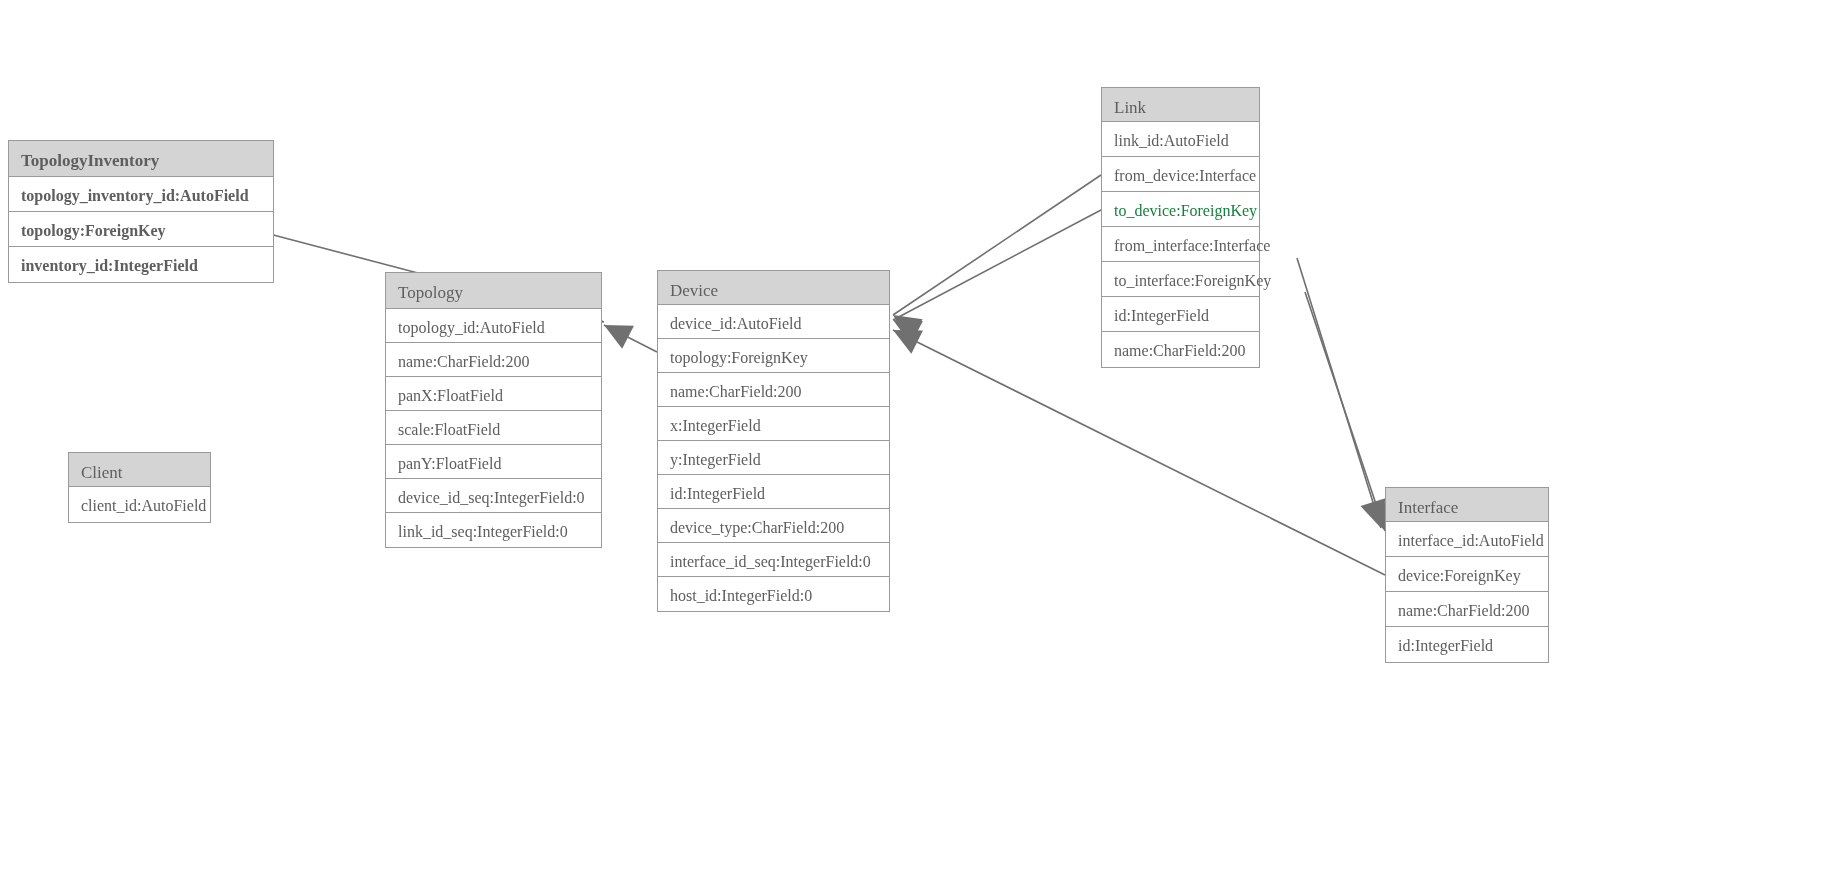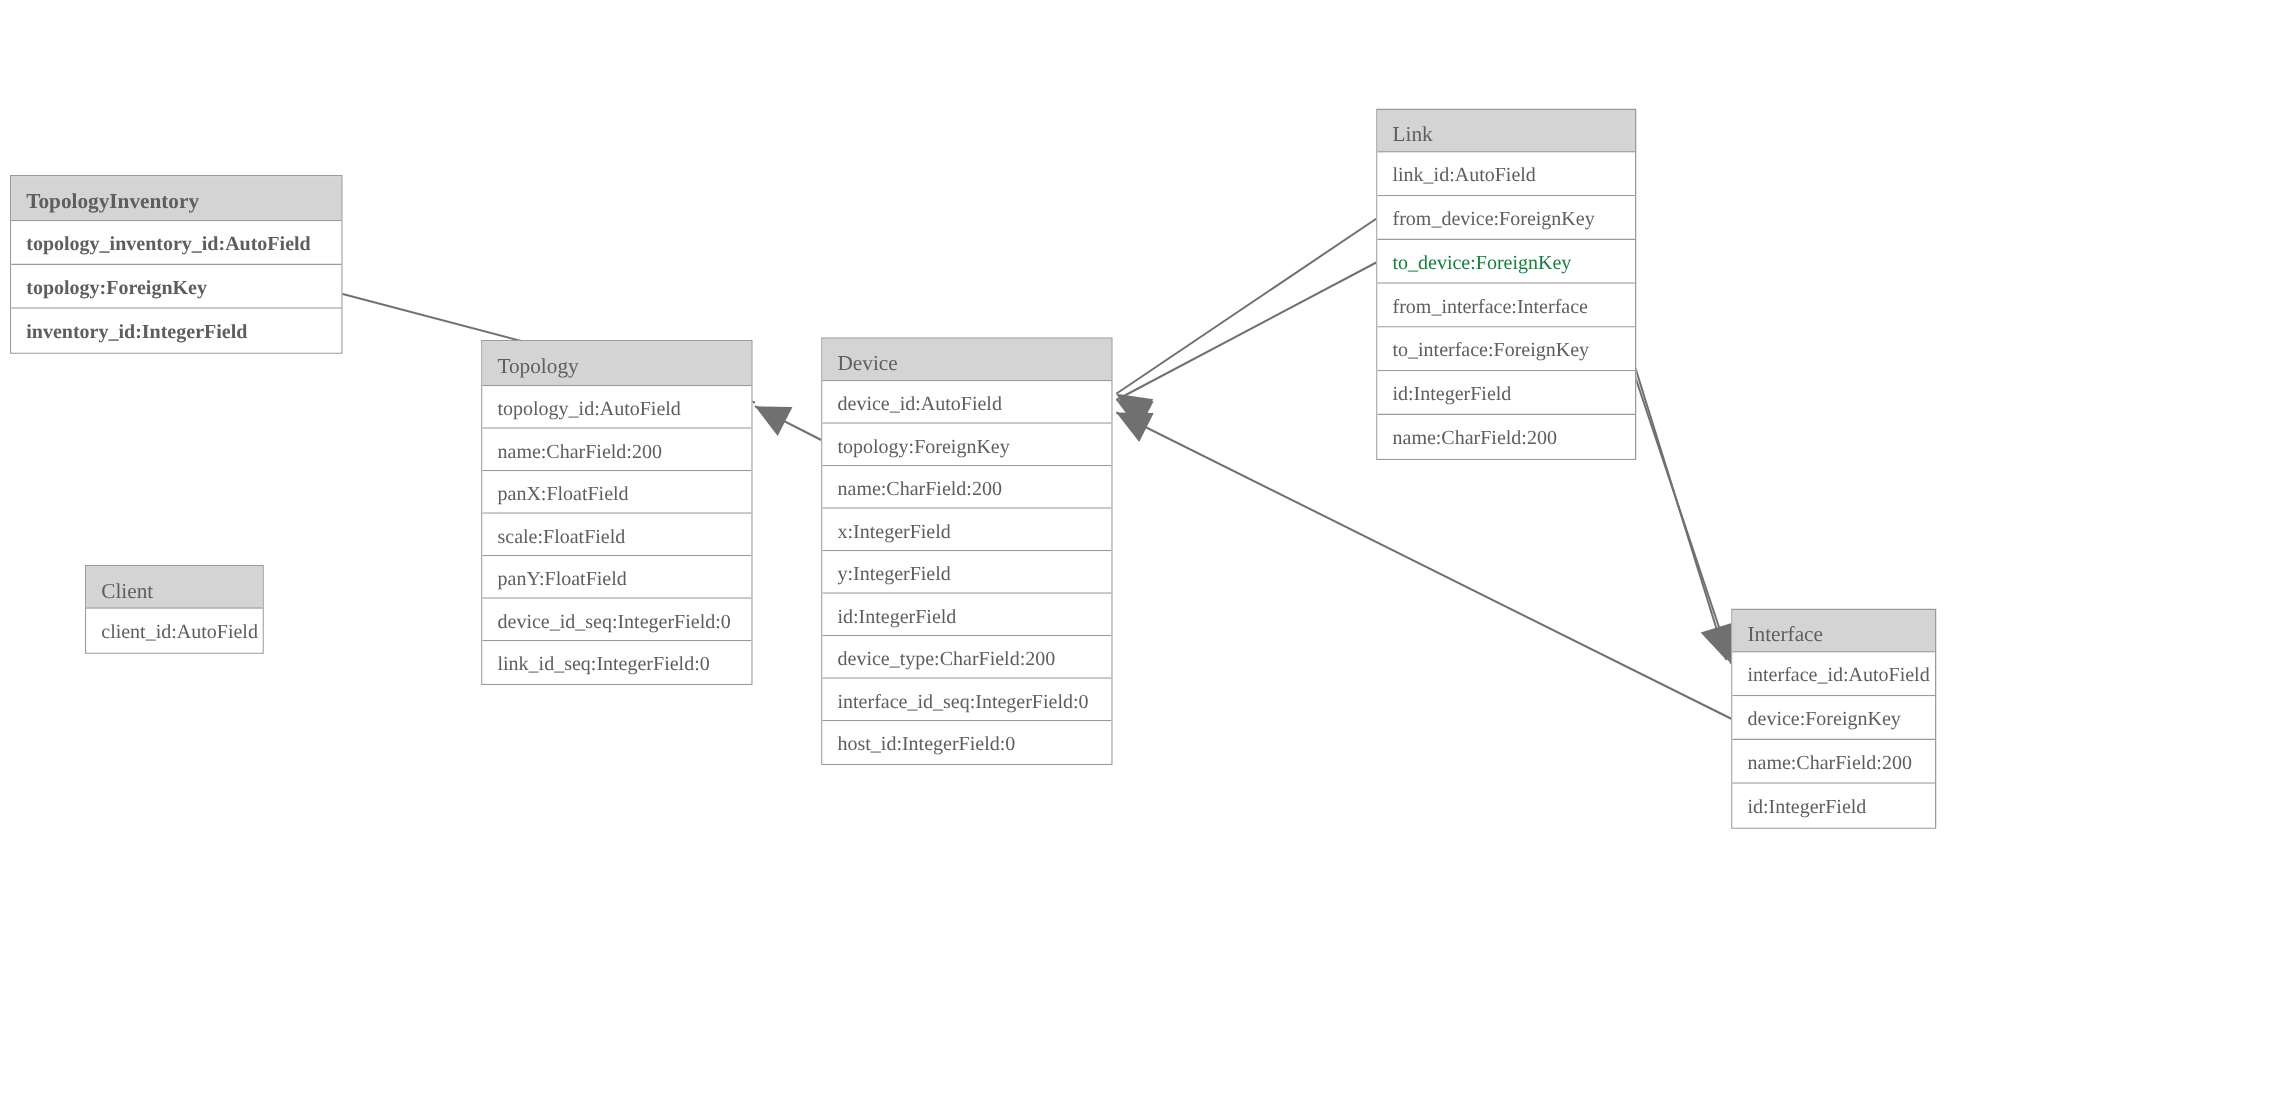--- a/index.html
+++ b/index.html
@@ -127,25 +127,25 @@
           <div class="field-row" style="height: 34px; color: rgb(94, 94, 94); border-bottom-color: rgb(154, 154, 154);">topology:ForeignKey</div>
           <div class="field-row" style="height: 34px; color: rgb(94, 94, 94); border-bottom-color: rgb(154, 154, 154);">name:CharField:200</div>
           <div class="field-row" style="height: 34px; color: rgb(94, 94, 94); border-bottom-color: rgb(154, 154, 154);">x:IntegerField</div>
           <div class="field-row" style="height: 34px; color: rgb(94, 94, 94); border-bottom-color: rgb(154, 154, 154);">y:IntegerField</div>
           <div class="field-row" style="height: 34px; color: rgb(94, 94, 94); border-bottom-color: rgb(154, 154, 154);">id:IntegerField</div>
           <div class="field-row" style="height: 34px; color: rgb(94, 94, 94); border-bottom-color: rgb(154, 154, 154);">device_type:CharField:200</div>
           <div class="field-row" style="height: 34px; color: rgb(94, 94, 94); border-bottom-color: rgb(154, 154, 154);">interface_id_seq:IntegerField:0</div>
           <div class="field-row" style="height: 34px; color: rgb(94, 94, 94); border-bottom-color: rgb(154, 154, 154);">host_id:IntegerField:0</div>
         </div>
       </div>
-      <div class="entity" style="left: 1101px; top: 87px; width: 208px; border-color: rgb(154, 154, 154);">
+      <div class="entity" style="left: 1101px; top: 87px; width: 159px; border-color: rgb(154, 154, 154);">
         <div class="entity-header" style="height: 34px; background: rgb(212, 212, 212); color: rgb(94, 94, 94); border-bottom-color: rgb(154, 154, 154);">Link</div>
         <div class="entity-fields">
           <div class="field-row" style="height: 35px; color: rgb(94, 94, 94); border-bottom-color: rgb(154, 154, 154);">link_id:AutoField</div>
-          <div class="field-row" style="height: 35px; color: rgb(94, 94, 94); border-bottom-color: rgb(154, 154, 154);">from_device:ForeignKey</div>
+          <div class="field-row" style="height: 35px; color: rgb(94, 94, 94); border-bottom-color: rgb(154, 154, 154);">from_device:Interface</div>
           <div class="field-row" style="height: 35px; color: #15803d; border-bottom-color: rgb(154, 154, 154);">to_device:ForeignKey</div>
           <div class="field-row" style="height: 35px; color: rgb(94, 94, 94); border-bottom-color: rgb(154, 154, 154);">from_interface:Interface</div>
           <div class="field-row" style="height: 35px; color: rgb(94, 94, 94); border-bottom-color: rgb(154, 154, 154);">to_interface:ForeignKey</div>
           <div class="field-row" style="height: 35px; color: rgb(94, 94, 94); border-bottom-color: rgb(154, 154, 154);">id:IntegerField</div>
           <div class="field-row" style="height: 35px; color: rgb(94, 94, 94); border-bottom-color: rgb(154, 154, 154);">name:CharField:200</div>
         </div>
       </div>
       <div class="entity" style="left: 1385px; top: 487px; width: 164px; border-color: rgb(154, 154, 154);">
         <div class="entity-header" style="height: 34px; background: rgb(212, 212, 212); color: rgb(94, 94, 94); border-bottom-color: rgb(154, 154, 154);">Interface</div>
         <div class="entity-fields">

